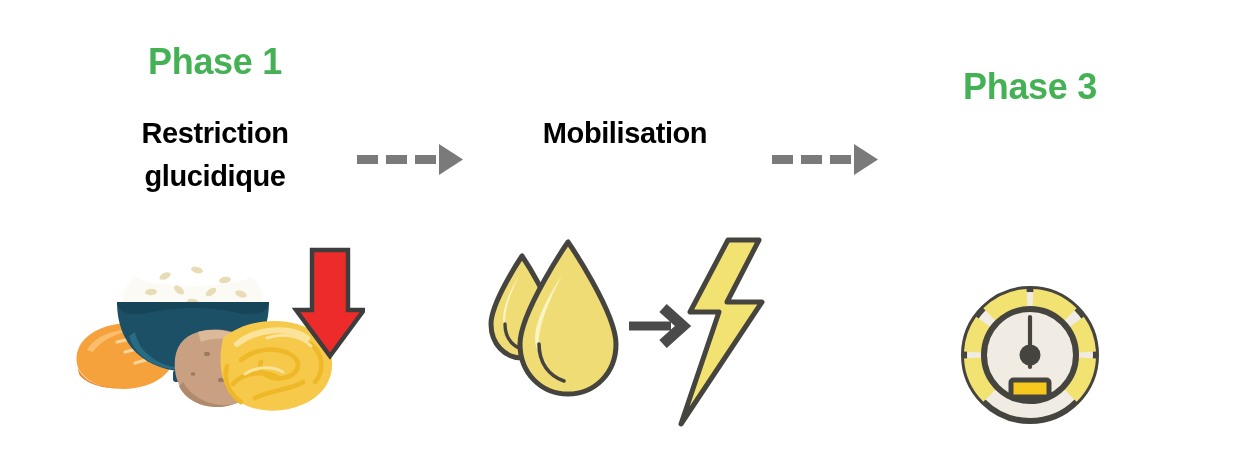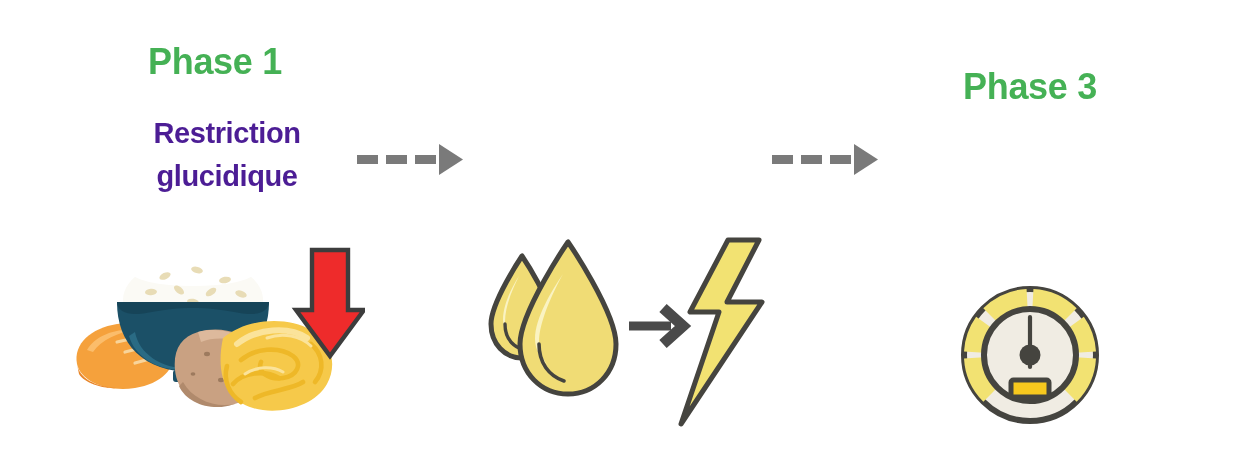--- a/index.html
+++ b/index.html
@@ -33,24 +33,24 @@
     font-size:36px;
     font-weight:bold;
     color:#45b155;
     letter-spacing:-0.3px;
     line-height:1;
     white-space:nowrap;
   }
   .phase-subtitle{
     position:absolute;
     top:112px;
-    left:12px;width:100%;
+    left:0;width:100%;
     font-size:29px;
     font-weight:bold;
-    color:#4c1d95;
+    color:#000000;
     line-height:1.48;
     letter-spacing:-0.4px;
   }
   .phase-subtitle span{display:block;}
 
   .art{
     position:absolute;
     left:0;width:100%;
     top:232px;
     height:200px;
@@ -145,20 +145,21 @@
         <rect x="2" y="17" width="21" height="9"></rect>
         <rect x="31" y="17" width="21" height="9"></rect>
         <rect x="60" y="17" width="21" height="9"></rect>
         <path d="M84 6 L108 21.5 L84 37 Z"></path>
       </g>
     </svg>
   </div>
 
   <div class="phase-col" id="col-2">
     <div class="phase-subtitle">
+      <span>Mobilisation</span>
     </div>
     <div class="art">
       <svg viewBox="0 0 300 200" width="300" height="200" xmlns="http://www.w3.org/2000/svg">
 
         <g>
           <path d="M47 24 C47 24 16 70 16 92 C16 112 30 126 47 126 C64 126 78 112 78 92 C78 70 47 24 47 24 Z" fill="#f0dc75" stroke="#45443f" stroke-width="5" stroke-linejoin="round"></path>
           <path d="M44 44 C38 56 30 74 30 90 C30 96 32 102 36 106 C31 101 28 95 28 88 C28 72 37 55 44 44 Z" fill="#faf3c2"></path>
           <path d="M30 92 C30 104 36 112 44 116" stroke="#45443f" stroke-width="3.4" fill="none" stroke-linecap="round"></path>
         </g>
 

